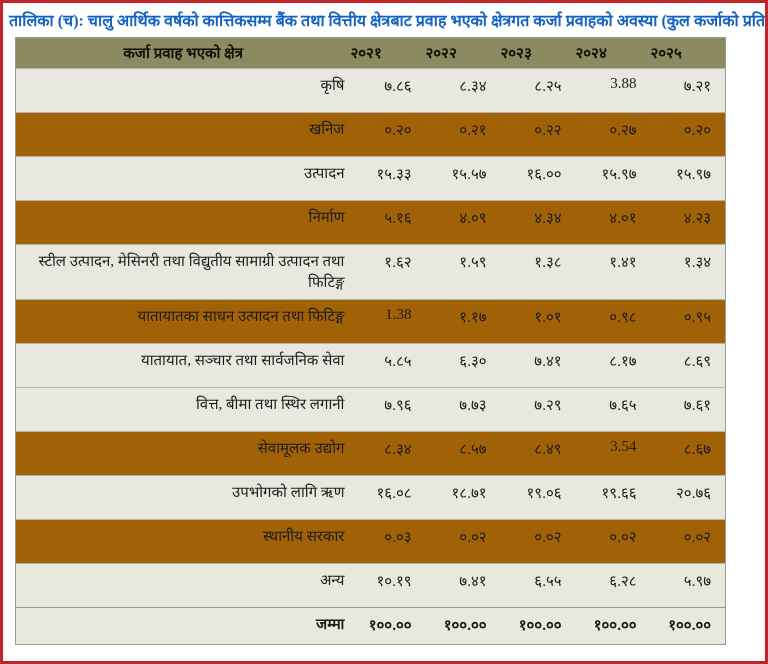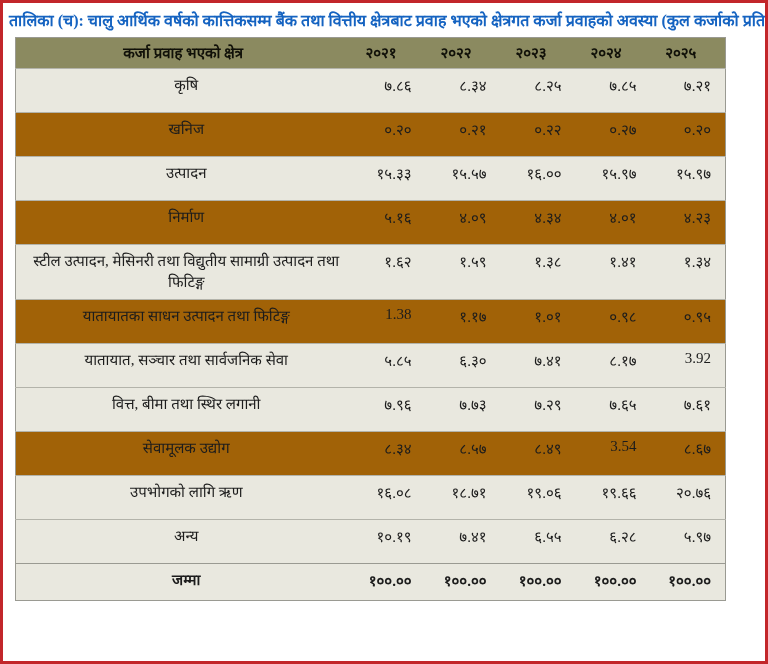--- a/index.html
+++ b/index.html
@@ -37,23 +37,23 @@
   }
   .credit-table thead th {
     background: #8b8a60;
     color: #101008;
     font-weight: bold;
     height: 24px;
     padding: 4px 0 2px 0;
     border-top: none;
   }
   .credit-table thead th.h-sector { text-align: center; }
-  .credit-table thead th.h-year   { text-align: center; padding-right: 14px; }
+  .credit-table thead th.h-year   { text-align: left; padding-right: 14px; }
   .credit-table td.sector-cell {
-    text-align: center;
+    text-align: right;
     padding: 6px 6px 6px 12px;
     height: 31px;
     line-height: 1.4;
   }
   .credit-table td.value-cell {
     text-align: right;
     padding: 6px 14px 6px 0;
     height: 31px;
   }
   .credit-table tr.shaded td { background: #e9e8df; }
@@ -88,21 +88,21 @@
       <th class="h-year">२०२४</th>
       <th class="h-year">२०२५</th>
     </tr>
   </thead>
   <tbody>
       <tr class="shaded">
         <td class="sector-cell">कृषि</td>
         <td class="value-cell">७.८६</td>
         <td class="value-cell">८.३४</td>
         <td class="value-cell">८.२५</td>
-        <td class="value-cell">७.८५</td>
+        <td class="value-cell">3.88</td>
         <td class="value-cell">७.२१</td>
       </tr>
       <tr class="plain">
         <td class="sector-cell">खनिज</td>
         <td class="value-cell">०.२०</td>
         <td class="value-cell">०.२१</td>
         <td class="value-cell">०.२२</td>
         <td class="value-cell">०.२७</td>
         <td class="value-cell">०.२०</td>
       </tr>
@@ -137,21 +137,21 @@
         <td class="value-cell">१.०१</td>
         <td class="value-cell">०.९८</td>
         <td class="value-cell">०.९५</td>
       </tr>
       <tr class="shaded">
         <td class="sector-cell">यातायात, सञ्चार तथा सार्वजनिक सेवा</td>
         <td class="value-cell">५.८५</td>
         <td class="value-cell">६.३०</td>
         <td class="value-cell">७.४१</td>
         <td class="value-cell">८.१७</td>
-        <td class="value-cell">3.92</td>
+        <td class="value-cell">८.६९</td>
       </tr>
       <tr class="shaded">
         <td class="sector-cell">वित्त, बीमा तथा स्थिर लगानी</td>
         <td class="value-cell">७.९६</td>
         <td class="value-cell">७.७३</td>
         <td class="value-cell">७.२९</td>
         <td class="value-cell">७.६५</td>
         <td class="value-cell">७.६१</td>
       </tr>
       <tr class="plain">
@@ -163,20 +163,28 @@
         <td class="value-cell">८.६७</td>
       </tr>
       <tr class="shaded">
         <td class="sector-cell">उपभोगको लागि ऋण</td>
         <td class="value-cell">१६.०८</td>
         <td class="value-cell">१८.७१</td>
         <td class="value-cell">१९.०६</td>
         <td class="value-cell">१९.६६</td>
         <td class="value-cell">२०.७६</td>
       </tr>
+      <tr class="plain">
+        <td class="sector-cell">स्थानीय सरकार</td>
+        <td class="value-cell">०.०३</td>
+        <td class="value-cell">०.०२</td>
+        <td class="value-cell">०.०२</td>
+        <td class="value-cell">०.०२</td>
+        <td class="value-cell">०.०२</td>
+      </tr>
       <tr class="shaded">
         <td class="sector-cell">अन्य</td>
         <td class="value-cell">१०.१९</td>
         <td class="value-cell">७.४१</td>
         <td class="value-cell">६.५५</td>
         <td class="value-cell">६.२८</td>
         <td class="value-cell">५.९७</td>
       </tr>
     </tbody>
   <tbody>

